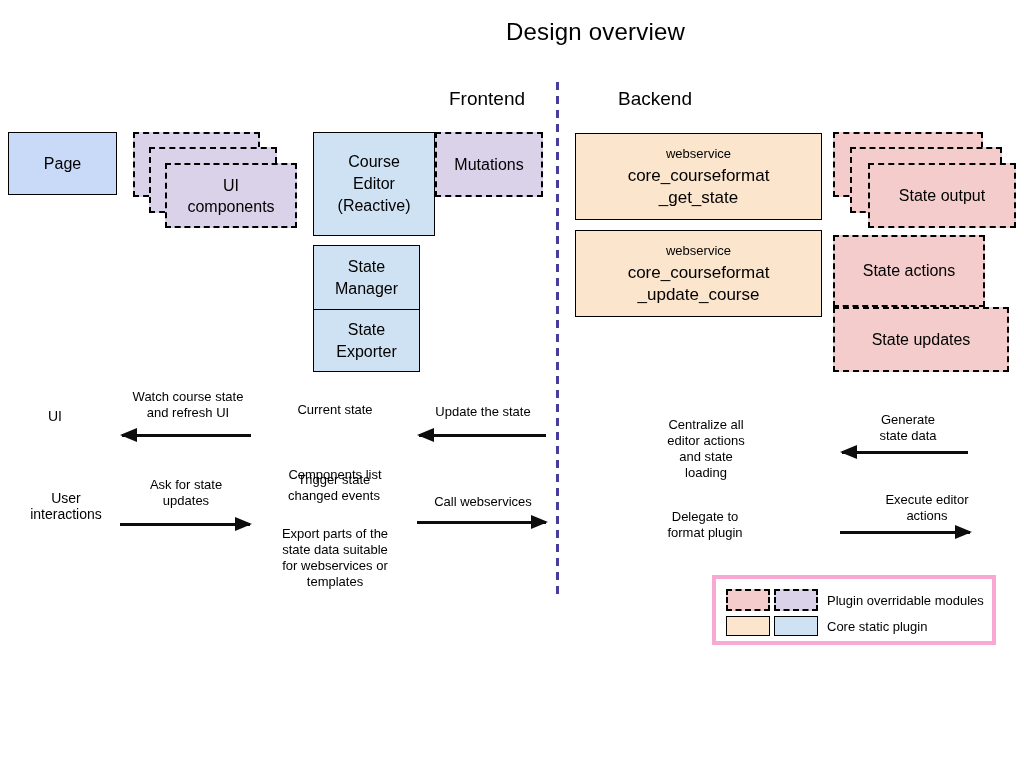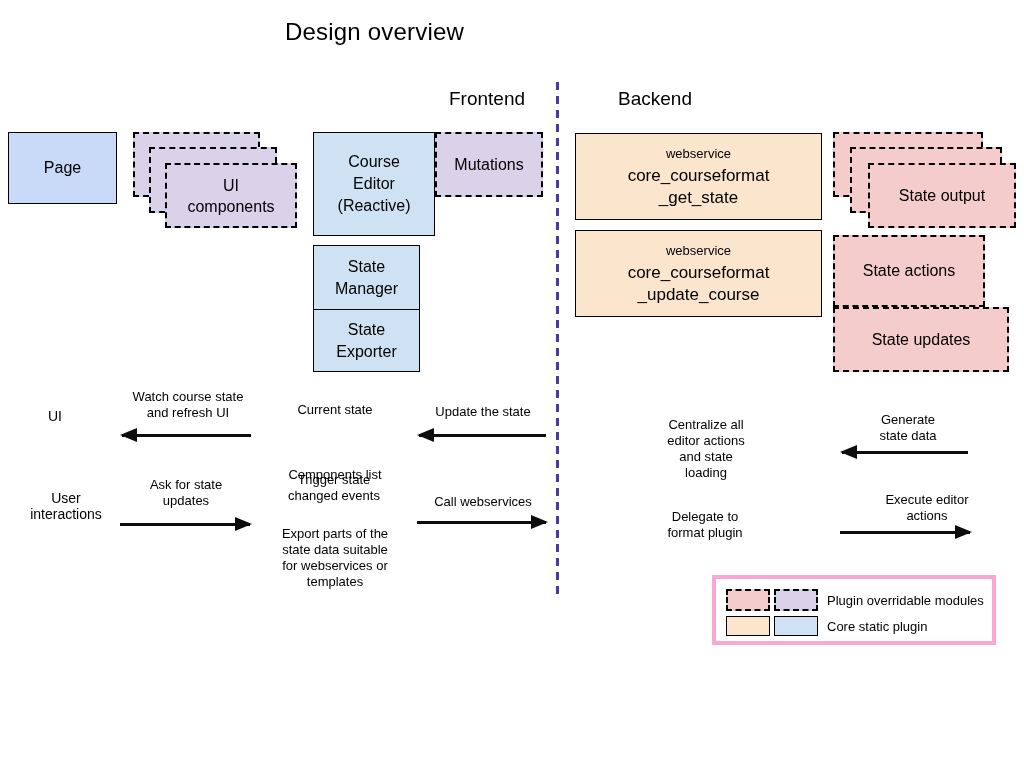--- a/index.html
+++ b/index.html
@@ -3,21 +3,21 @@
 <meta charset="utf-8">
 <style>
   html,body{margin:0;padding:0;}
   body{
     width:1024px;height:768px;position:relative;background:#ffffff;
     font-family:"Liberation Sans","DejaVu Sans",sans-serif;color:#000;
     overflow:hidden;
   }
   .abs{position:absolute;}
   .title{
-    left:285px;top:18px;width:400px;text-align:left;
+    left:285px;top:18px;width:400px;text-align:right;
     font-size:24px;letter-spacing:.2px;
   }
   .section-label{font-size:19px;text-align:center;width:200px;top:88px;}
   #frontend-label{left:387px;}
   #backend-label{left:555px;}
 
   .box{
     position:absolute;display:flex;flex-direction:column;
     align-items:center;justify-content:center;text-align:center;
     white-space:pre-line;font-size:16px;line-height:22px;box-sizing:border-box;
@@ -55,21 +55,21 @@
 </style>
 </head>
 <body>
 
 <div class="abs title">Design overview</div>
 <div id="frontend-label" class="abs section-label">Frontend</div>
 <div id="backend-label" class="abs section-label">Backend</div>
 
 <div class="abs divider"></div>
 
-<div class="box solid fill-blue" style="left:8px;top:132px;width:109px;height:72px;">Page</div>
+<div class="box solid fill-blue" style="left:8px;top:132px;width:109px;height:63px;">Page</div>
 
 <div class="box dashed fill-purple" style="left:133px;top:132px;width:127px;height:65px;"></div>
 <div class="box dashed fill-purple" style="left:149px;top:147px;width:128px;height:66px;"></div>
 <div class="box dashed fill-purple" style="left:165px;top:163px;width:132px;height:65px;line-height:21px;">UI
 components</div>
 
 <div class="box solid fill-lblue" style="left:313px;top:132px;width:122px;height:104px;">Course
 Editor
 (Reactive)</div>
 

